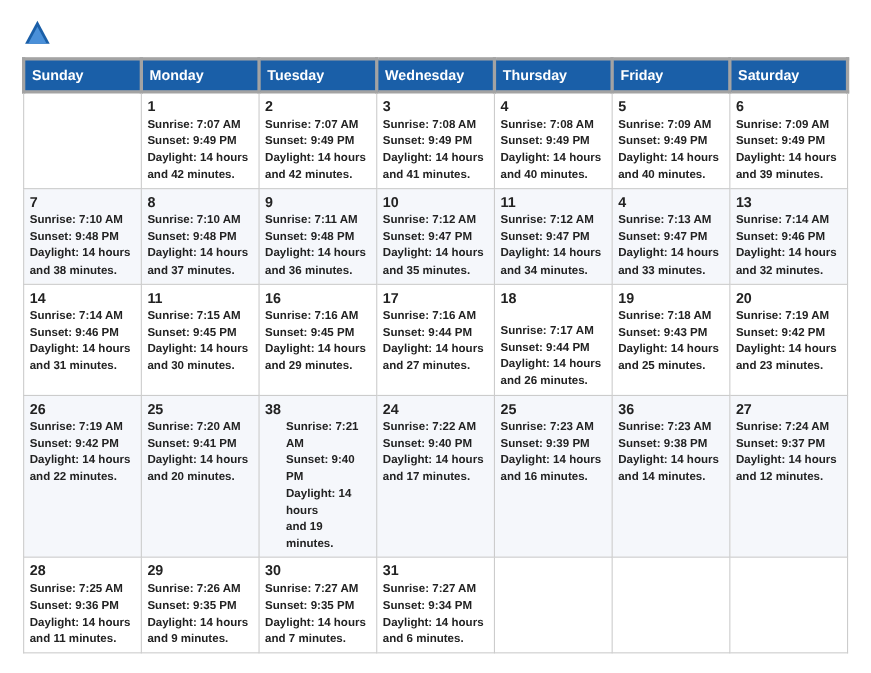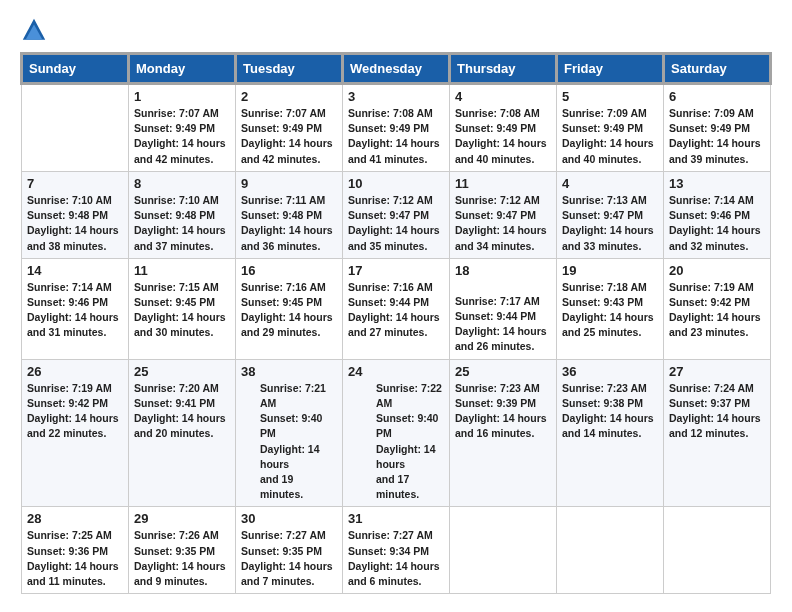--- a/index.html
+++ b/index.html
@@ -295,21 +295,21 @@
         </td>
         <td>
           <span class="day-number">38</span>
           <div class="day-info" style="white-space: pre-line; margin-left: 19px;">Sunrise: 7:21 AM
 Sunset: 9:40 PM
 Daylight: 14 hours
 and 19 minutes.</div>
         </td>
         <td>
           <span class="day-number">24</span>
-          <div class="day-info" style="white-space: pre-line; margin-left: 28px;">Sunrise: 7:22 AM
+          <div class="day-info" style="white-space: pre-line;">Sunrise: 7:22 AM
 Sunset: 9:40 PM
 Daylight: 14 hours
 and 17 minutes.</div>
         </td>
         <td>
           <span class="day-number">25</span>
           <div class="day-info" style="white-space: pre-line;">Sunrise: 7:23 AM
 Sunset: 9:39 PM
 Daylight: 14 hours
 and 16 minutes.</div>

